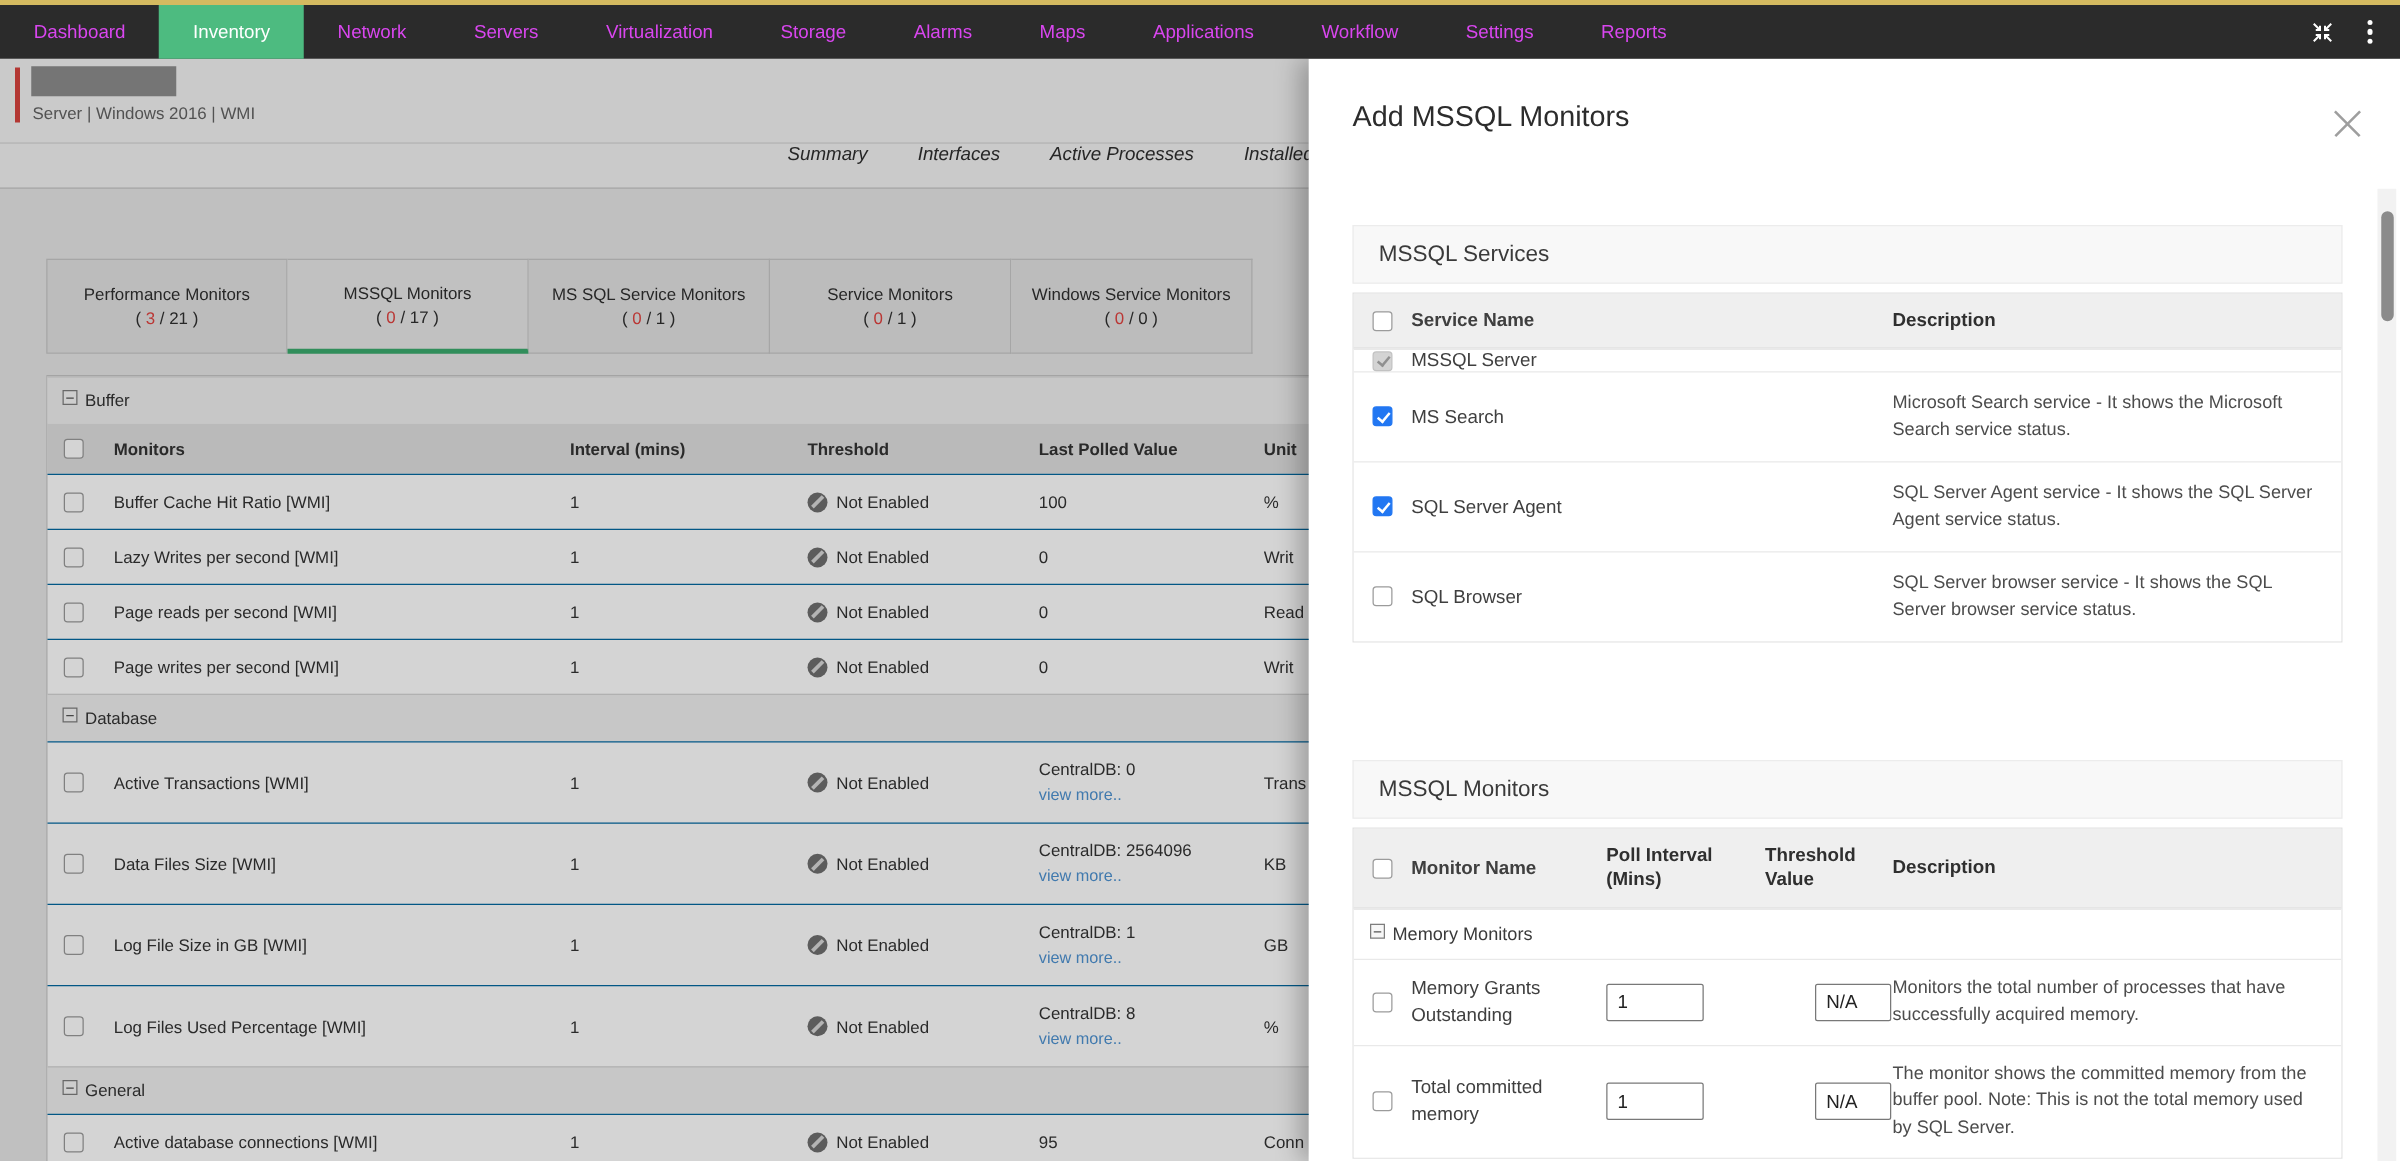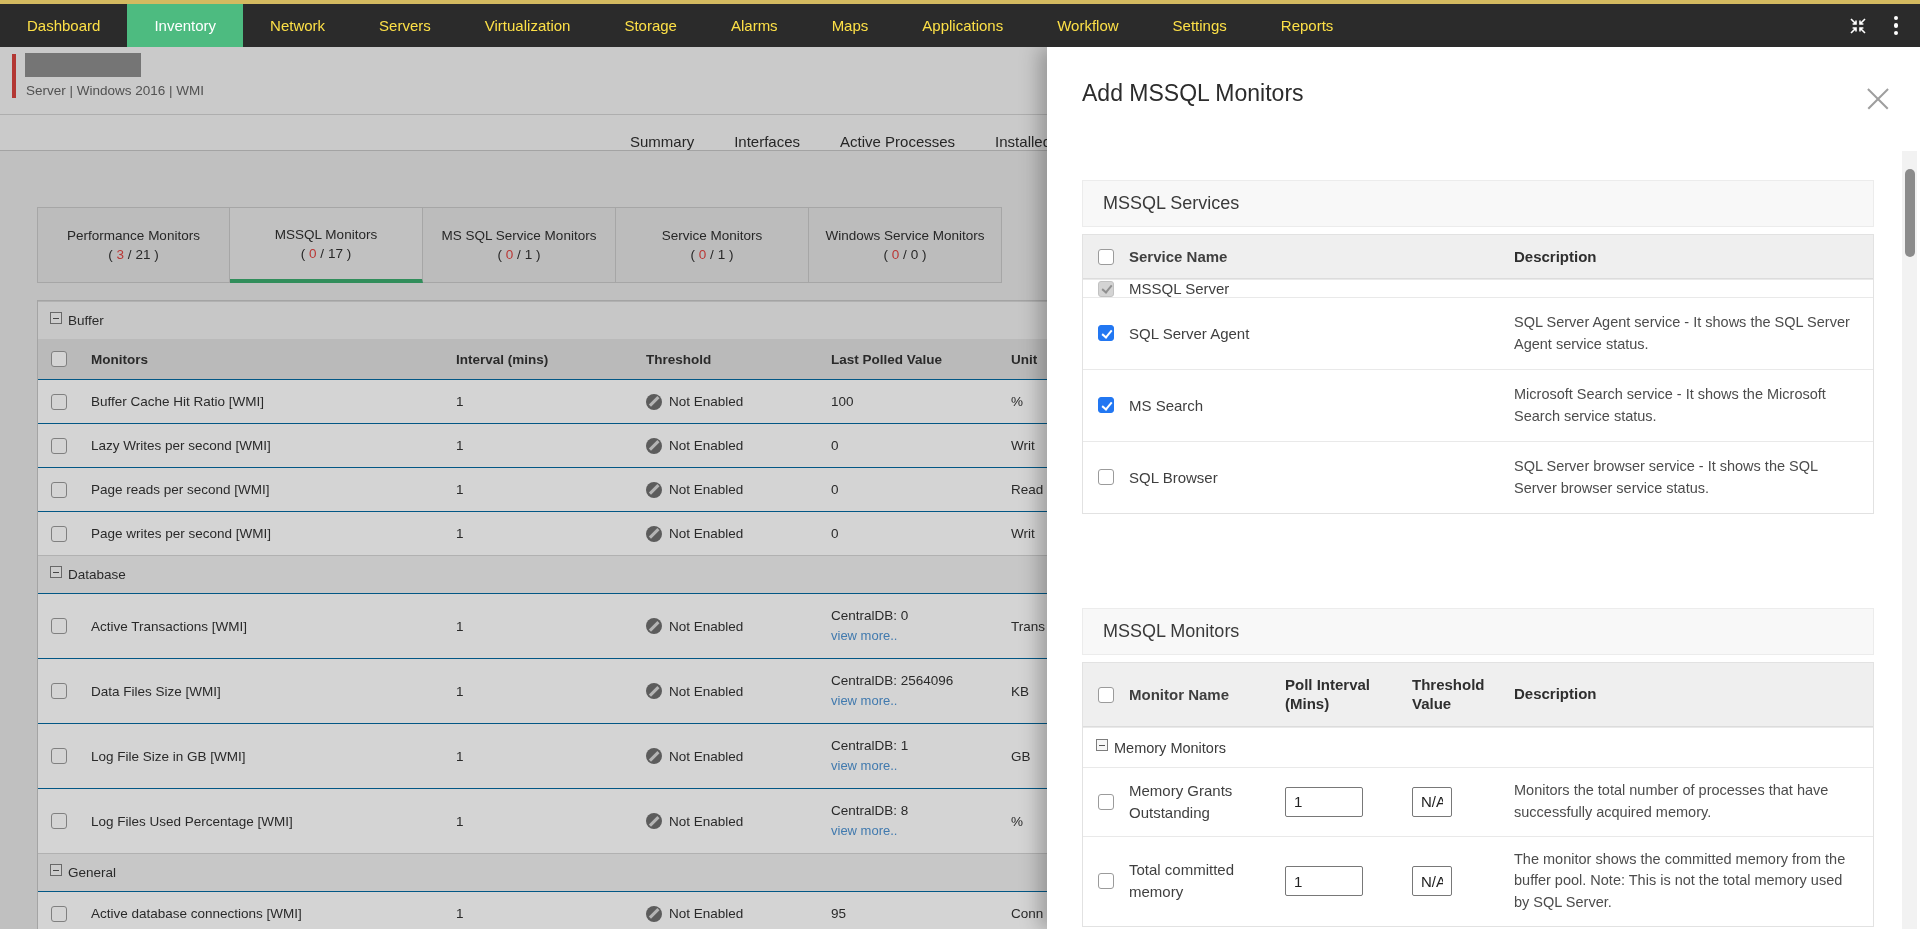--- a/index.html
+++ b/index.html
@@ -2,38 +2,38 @@
 <html><head>
 <meta charset="utf-8">
 <style>
   * { margin:0; padding:0; box-sizing:border-box; }
   html,body { width:1920px; height:929px; overflow:hidden;
     font-family:"Liberation Sans", sans-serif; background:#e7e7e7; position:relative; }
 
   
   .topnav { position:absolute; top:0; left:0; right:0; height:47px; background:#2b2b2b;
     border-top:4px solid #d4ba60; display:flex; align-items:stretch; z-index:60; }
-  .nav-item { display:flex; align-items:center; padding:0 27px; color:#fde047;
+  .nav-item { display:flex; align-items:center; padding:0 27px; color:#d946ef;
     font-size:15px; cursor:pointer; }
   .nav-item.active { background:#4dbb80; color:#fff; }
   .nav-right { margin-left:auto; display:flex; align-items:center; gap:20px; padding-right:16px; }
   .icon-btn { display:flex; align-items:center; justify-content:center; cursor:pointer; }
   .kebab { display:flex; flex-direction:column; gap:3px; padding:2px 6px; }
   .kebab i { width:4.5px; height:4.5px; border-radius:50%; background:#fff; }
 
   
   .page-bg { position:absolute; top:47px; bottom:0; left:0; width:1047px; background:#e7e7e7; }
   .page-header { position:absolute; top:47px; left:0; width:1047px; height:68px;
     background:#f3f3f3; border-bottom:1px solid #d2d2d2; }
   .accent-bar { position:absolute; left:12px; top:7px; width:4px; height:44px; background:#d8433e; }
   .redacted { position:absolute; left:25px; top:6px; width:116px; height:24px; background:#8d8d8d; }
   .subtitle { position:absolute; left:26px; top:36px; font-size:13.5px; color:#636363; }
 
   .page-tabs { position:absolute; top:115px; left:0; width:1047px; height:36px; background:#f3f3f3;
-    border-bottom:1px solid #c4c4c4; display:flex; align-items:flex-end; gap:40px; padding-left:630px; }
+    border-bottom:1px solid #c4c4c4; display:flex; align-items:flex-start; gap:40px; padding-left:630px;font-style:italic; }
   .page-tab { font-size:15px; color:#2e2e2e; white-space:nowrap; cursor:pointer; }
 
   
   .mtabs { position:absolute; top:207px; left:37px; display:flex; }
   .mtab { width:193px; height:76px; background:#e3e3e3; border:1px solid #c8c8c8; border-left:none;
     display:flex; flex-direction:column; align-items:center; justify-content:center; text-align:center;
     font-size:13.5px; color:#2f2f2f; padding:0 16px; cursor:pointer; }
   .mtab:first-child { border-left:1px solid #c8c8c8; }
   .mtab.active { border-bottom:4px solid #3cab6e; background:#e8e8e8; }
   .mtab .cnt { margin-top:4px; }
@@ -101,21 +101,21 @@
   .mc2 { width:156px; font-size:15px; color:#3f3f3f; padding-right:18px; line-height:1.45; }
   .mc3 { width:127px; }
   .mc4 { width:102px; }
   .mc5 { flex:1; line-height:1.5; padding:12px 16px 12px 0; }
   .hdr-wrap { line-height:1.25; }
   .brk { word-break:break-all; width:74px; }
   .srow.grp2 { height:40px; padding-left:13px; gap:6px; font-size:14.5px; color:#3a3a3a; }
   .tin { height:30px; border:1px solid #787878; border-radius:2px; font-size:15px; color:#222;
     padding:0 8px; font-family:inherit; background:#fff; }
   .tin.w78 { width:78px; }
-  .tin.w60 { width:40px; }
+  .tin.w60 { width:61px;margin-left:40px; }
 
   .sb-track { position:absolute; right:3px; top:104px; bottom:0; width:15px; background:#f2f2f2; }
   .sb-thumb { position:absolute; left:2.5px; top:18px; width:10px; height:88px; border-radius:6px;
     background:#8b8b8b; cursor:pointer; }
 </style>
 </head>
 <body>
 
 <nav class="topnav">
   <div class="nav-item">Dashboard</div>
@@ -379,29 +379,29 @@
       <div class="srow">
         <div class="sc1">
             <span class="cb checked disabled"></span>
           </div>
         <div class="sc2">MSSQL Server</div>
       </div>
       <div class="srow">
         <div class="sc1">
             <span class="cb checked"></span>
           </div>
+        <div class="sc2">MS Search</div>
+        <div class="sc3">Microsoft Search service - It shows the Microsoft Search service status.</div>
+      </div>
+      <div class="srow">
+        <div class="sc1">
+            <span class="cb checked"></span>
+          </div>
         <div class="sc2">SQL Server Agent</div>
         <div class="sc3">SQL Server Agent service - It shows the SQL Server Agent service status.</div>
-      </div>
-      <div class="srow">
-        <div class="sc1">
-            <span class="cb checked"></span>
-          </div>
-        <div class="sc2">MS Search</div>
-        <div class="sc3">Microsoft Search service - It shows the Microsoft Search service status.</div>
       </div>
       <div class="srow">
         <div class="sc1">
             <span class="cb unchecked"></span>
           </div>
         <div class="sc2">SQL Browser</div>
         <div class="sc3">SQL Server browser service - It shows the SQL Server browser service status.</div>
       </div>
     </div>
   </div>

